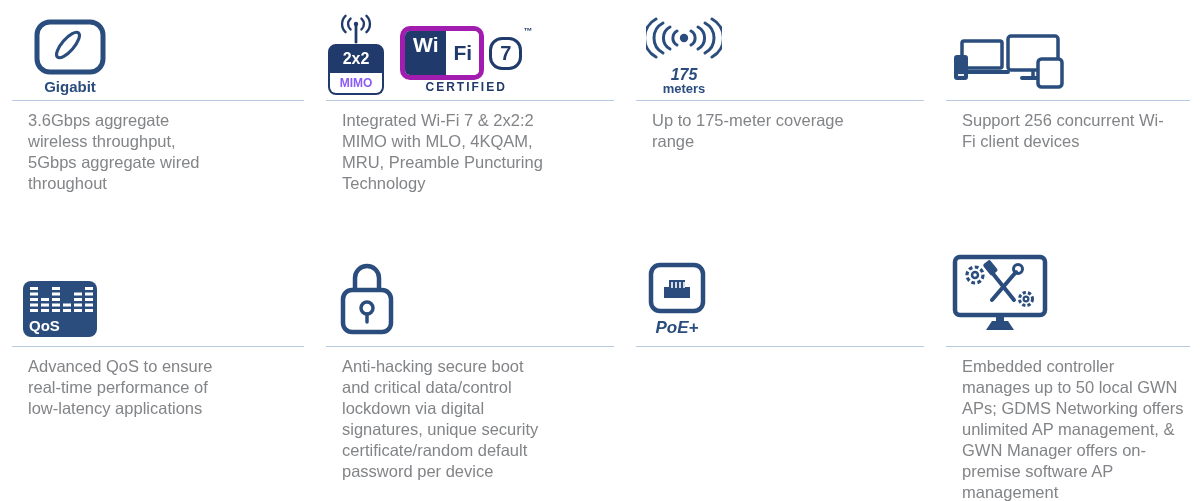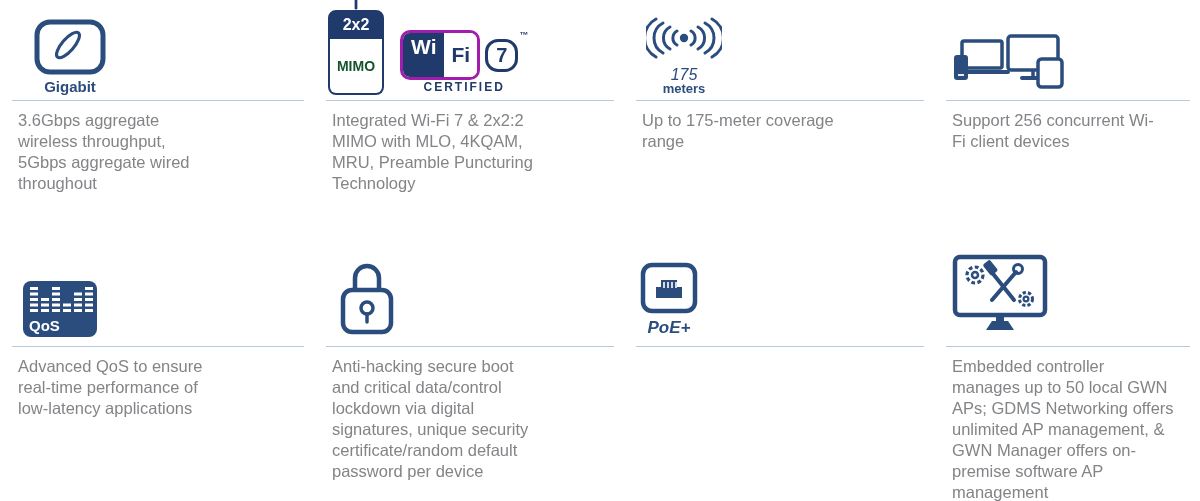--- a/index.html
+++ b/index.html
@@ -12,62 +12,62 @@
     column-gap:22px;
     padding:6px 0 0 12px;
   }
   .card{box-sizing:border-box;}
   .icon-area{display:flex;align-items:flex-end;box-sizing:border-box;}
   .row1 .icon-area{height:94px;padding-bottom:5px;}
   .row2 .icon-area{height:106px;padding-bottom:8px;}
   .divider{border-top:1px solid #b8cadf;width:100%;}
   .desc{
     font-size:16.5px;line-height:1.27;color:#828487;
-    margin:9px 0 0 6px;
+    margin:9px 0 0 16px;
   }
   .icon-stack{display:flex;flex-direction:column;align-items:center;}
   .c1 .icon-stack{margin-left:22px;}
   .c2 .icon-stack{margin-left:2px;}
   .c3 .icon-stack{margin-left:10px;}
   .c4 .icon-stack{margin-left:6px;}
   .c5 .icon-stack{margin-left:10px;}
   .c6 .icon-stack{margin-left:8px;}
-  .c7 .icon-stack{margin-left:4px;}
+  .c7 .icon-stack{margin-left:12px;}
   .c8 .icon-stack{margin-left:6px;}
   .c1 .desc{max-width:196px;}
   .c2 .desc{max-width:206px;}
   .c3 .desc{max-width:212px;}
   .c4 .desc{max-width:204px;}
   .c5 .desc{max-width:214px;}
   .c6 .desc{max-width:212px;}
   .c7 .desc{max-width:196px;}
   .c8 .desc{max-width:222px;}
 
   .icon-caption{color:#2b4d7e;font-weight:bold;font-size:15px;margin-top:3px;}
-  .coverage-number{color:#2b4d7e;font-weight:normal;font-style:italic;font-size:16px;line-height:15px;margin-top:2px;}
+  .coverage-number{color:#2b4d7e;font-weight:bold;font-style:italic;font-size:16px;line-height:15px;margin-top:2px;}
   .coverage-unit{color:#2b4d7e;font-weight:bold;font-size:13px;line-height:13px;}
   .poe-caption{color:#2b4d7e;font-weight:bold;font-style:italic;font-size:17px;margin-top:4px;}
 
   
   .wifi-combo{display:flex;align-items:flex-end;gap:16px;}
   .mimo-block{display:flex;flex-direction:column;align-items:center;}
   .mimo-badge{width:56px;}
   .mimo-top{
     background:#203a6b;color:#ffffff;font-weight:bold;font-size:16px;
     text-align:center;padding:4px 0 3px 0;border:2.5px solid #203a6b;
     border-radius:8px 8px 0 0;box-sizing:border-box;
   }
   .mimo-bottom{
-    background:#ffffff;color:#14532d;font-weight:bold;font-size:14px;
+    background:#ffffff;color:#8b5cf6;font-weight:bold;font-size:12px;
     text-align:center;border:2.5px solid #203a6b;border-top:0;
-    border-radius:0 0 8px 8px;padding:19px 0;box-sizing:border-box;
+    border-radius:0 0 8px 8px;padding:3px 0;box-sizing:border-box;
   }
   .wifi7-block{display:flex;flex-direction:column;align-items:center;padding-bottom:1px;}
   .wifi7-row{display:flex;align-items:flex-start;}
-  .wifi7-pill{display:inline-flex;border:3px solid #a21caf;border-radius:10px;overflow:hidden;background:#ffffff;}
+  .wifi7-pill{display:inline-flex;border:5px solid #a21caf;border-radius:10px;overflow:hidden;background:#ffffff;}
   .wifi7-wi{background:#203a6b;color:#ffffff;padding:2px 8px;font-weight:bold;font-size:21px;}
   .wifi7-fi{background:#ffffff;color:#203a6b;padding:10px 7px;font-weight:bold;font-size:21px;}
   .wifi7-seven{font-size:20px;font-weight:bold;color:#203a6b;border:3px solid #203a6b;border-radius:13px;padding:2px 8px;margin-left:5px;align-self:center;}
   .wifi7-tm{font-size:9px;color:#203a6b;font-weight:bold;margin-left:1px;}
   .wifi7-certified{color:#203a6b;font-weight:bold;font-size:12px;letter-spacing:2px;margin-top:0;text-align:center;}
 </style>
 </head>
 <body>
 
 <div class="page">

